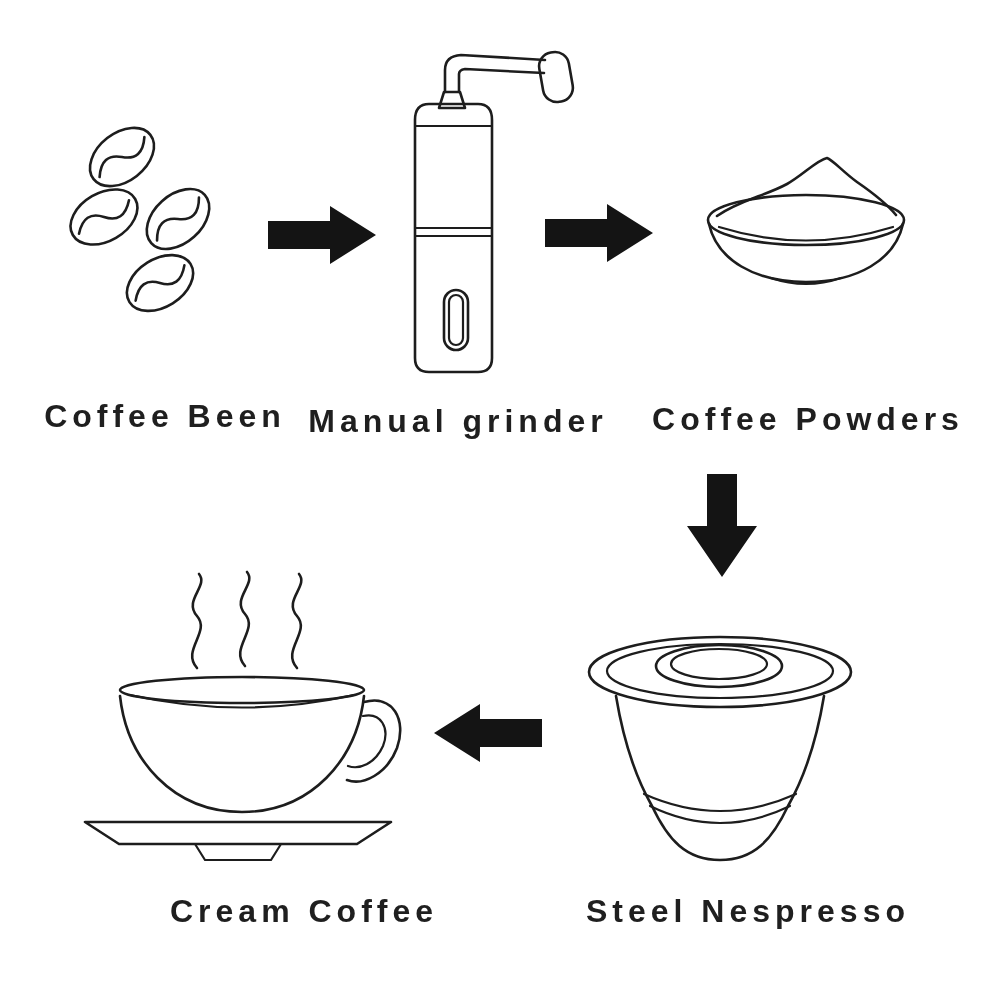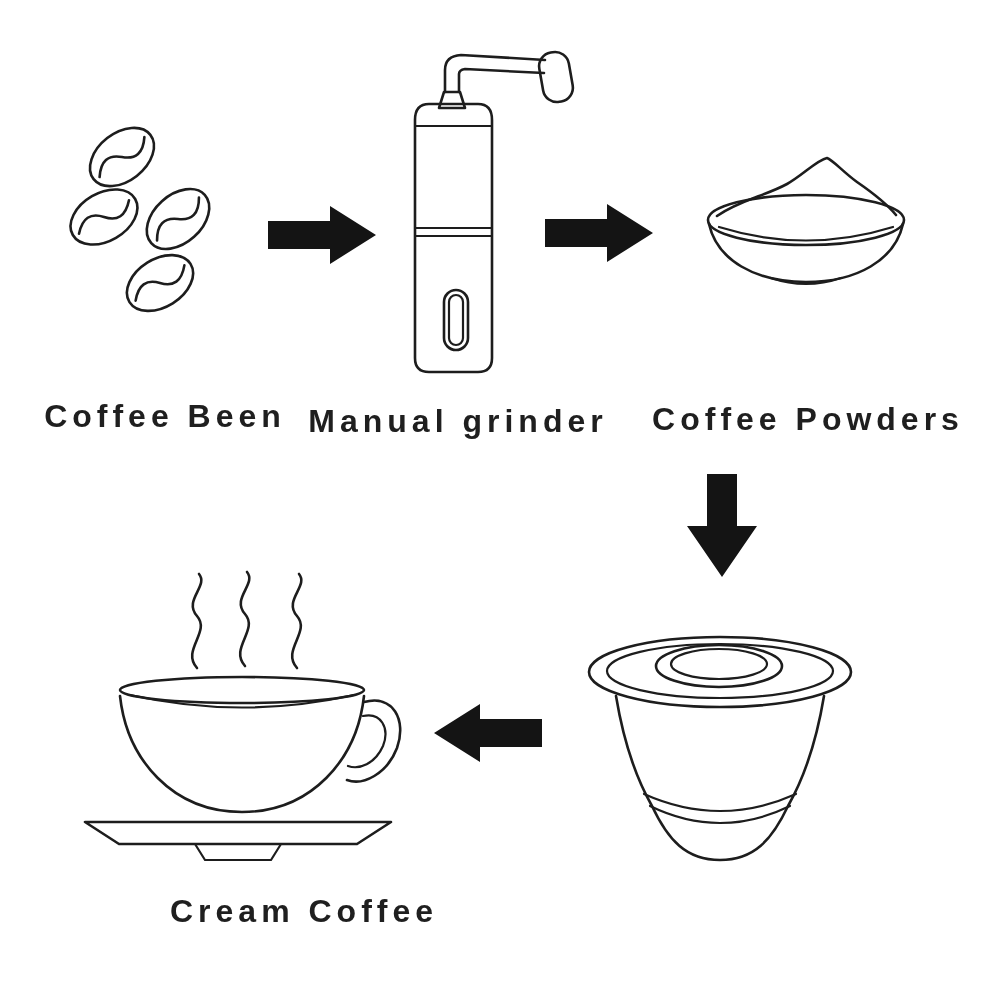--- a/index.html
+++ b/index.html
@@ -161,14 +161,15 @@
         <path d="M 10 252 L 316 252 L 282 274 L 44 274 Z"></path>
         <path class="sketch-thin" d="M 120 274 L 206 274 L 196 290 L 130 290 Z"></path>
       </g>
     </svg>
   </div>
 
   <div class="label" style="left:165px; top:398px;">Coffee Been</div>
   <div class="label" style="left:808px; top:401px;">Coffee Powders</div>
   <div class="label" style="left:458px; top:403px;">Manual grinder</div>
   <div class="label" style="left:272px; top:893px;margin-left:32px;">Cream Coffee</div>
+  <div class="label" style="left:748px; top:893px;">Steel Nespresso</div>
 
 </div>
 
 </body></html>

